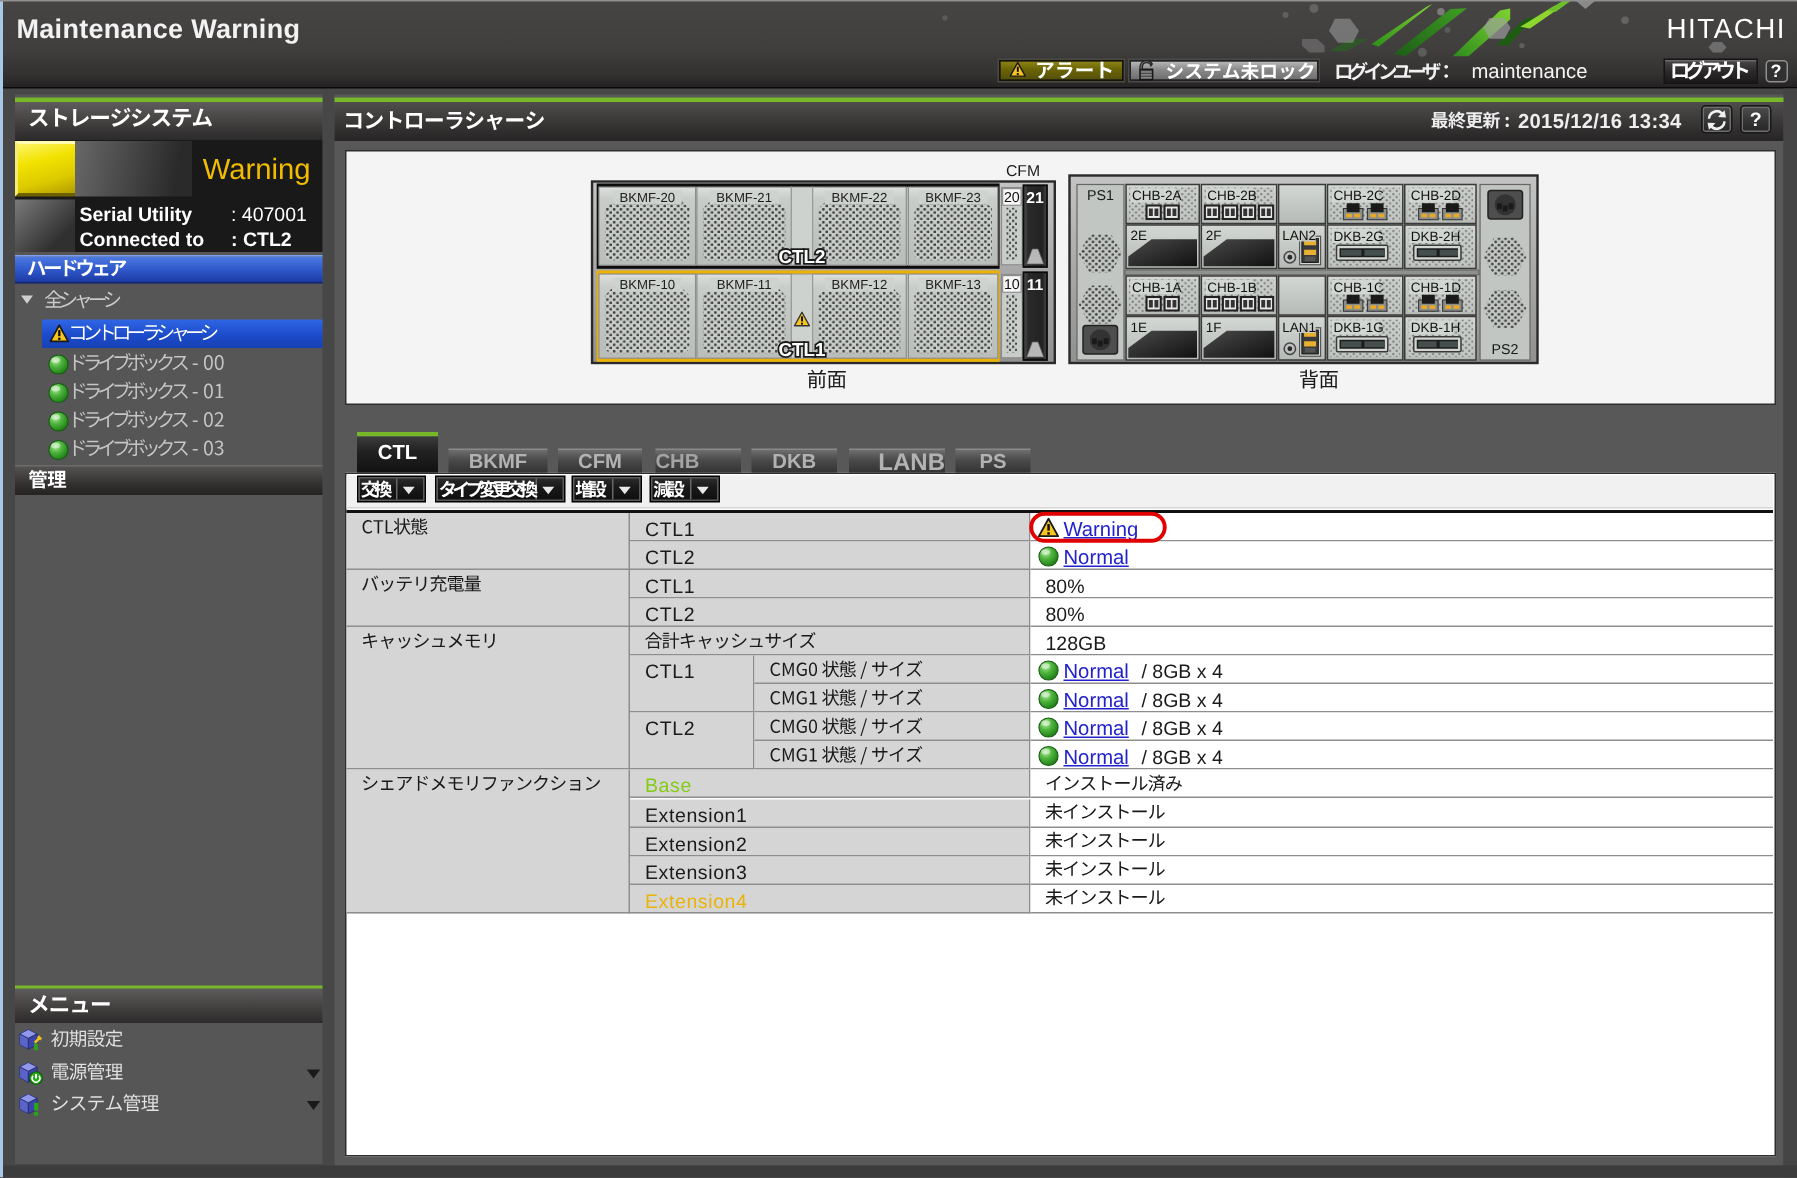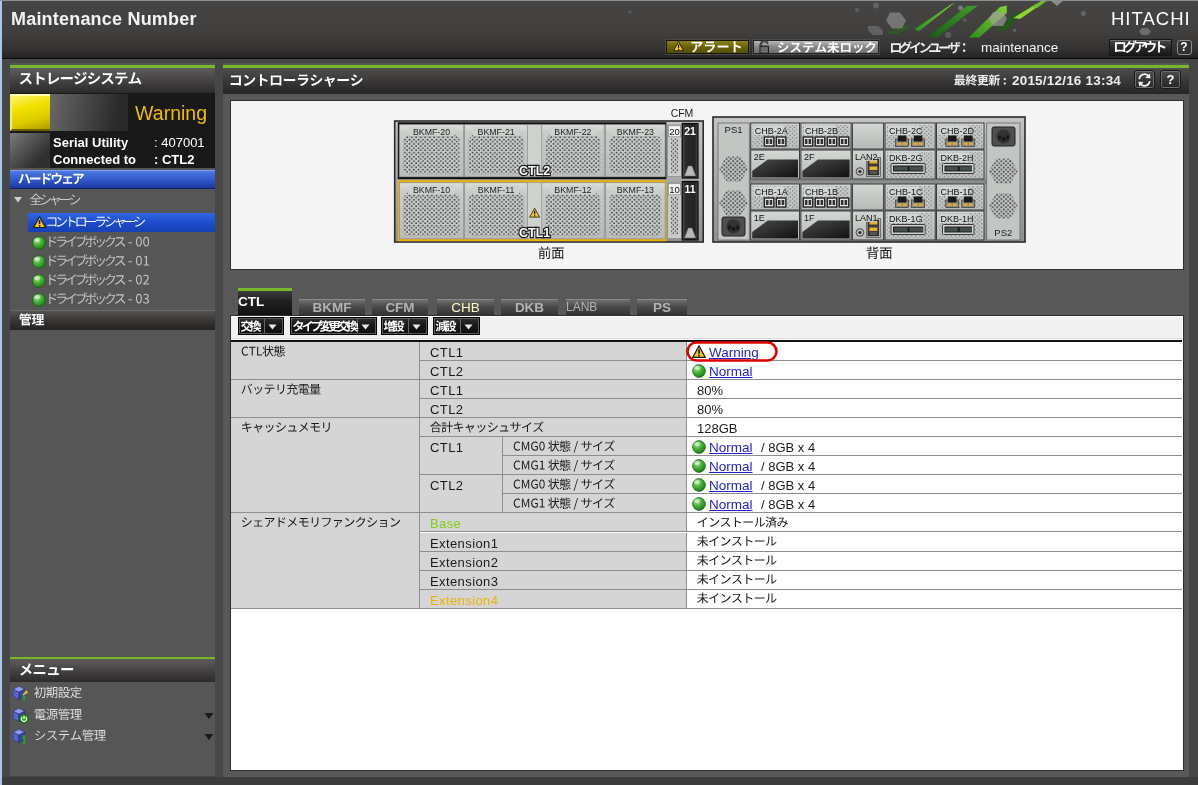--- a/index.html
+++ b/index.html
@@ -2,21 +2,21 @@
 <html><head><meta charset="utf-8"><style>
 
 *{margin:0;padding:0;box-sizing:border-box}
 html,body{width:1198px;height:785px;overflow:hidden;background:#474747;font-family:"Liberation Sans",sans-serif;position:relative}
 .abs{position:absolute}
 
 </style></head><body>
 <div class="abs" style="left:0;top:0;width:2px;height:785px;background:#a9c7e7;z-index:50"></div>
 <div class="abs" style="left:0;top:0;width:1198px;height:1px;background:#8f8f8f;z-index:51"></div>
 <div class="abs" style="left:2px;top:1px;width:1196px;height:58px;background:linear-gradient(#474444 0%,#413e3e 55%,#343131 85%,#242222 100%);border-bottom:1px solid #0a0a0a"></div>
-<div class="abs" style="left:11px;top:9px;font-size:18px;font-weight:bold;color:#f2f2f2;letter-spacing:0.2px;z-index:5">Maintenance Number</div>
+<div class="abs" style="left:11px;top:9px;font-size:18px;font-weight:bold;color:#f2f2f2;letter-spacing:0.2px;z-index:5">Maintenance Warning</div>
 <svg style="position:absolute;left:580px;top:0px" width="620" height="40" viewBox="0 0 620 40">
 <defs>
 <linearGradient id="g1" x1="0" y1="1" x2="1" y2="0">
  <stop offset="0" stop-color="#1d5c18"></stop>
         <stop offset="1" stop-color="#3f9e22"></stop>
 </linearGradient>
 <linearGradient id="g2" x1="0" y1="1" x2="1" y2="0">
  <stop offset="0" stop-color="#2e8c1c"></stop>
         <stop offset="1" stop-color="#7ed32f"></stop>
 </linearGradient>
@@ -550,31 +550,31 @@
     <rect x="229.5" y="99.5" width="29.45" height="9.5" fill="#d2d6d2"></rect>
     <text x="230.5" y="107.5" font-size="9" fill="#111" font-family="Liberation Sans">DKB-1H</text>
     <rect x="232.5" y="110.5" width="31.5" height="10" fill="#d2d6d2" stroke="#3a3a3a" stroke-width="1" rx="1"></rect>
     <rect x="234.5" y="112.5" width="27.5" height="6" fill="#1c1c1c"></rect>
     <rect x="235.5" y="113.5" width="12.25" height="4" fill="#45504e"></rect>
     <rect x="249.75" y="113.5" width="12.25" height="4" fill="#45504e"></rect>
     <rect x="40" y="66" width="236" height="3.2" fill="#8e928e" stroke="#555" stroke-width="0.5"></rect>
   </svg>
 <div class="abs" style="left:238px;top:288px;width:54px;height:3px;background:#76b82a;z-index:4"></div>
 <div class="abs" style="left:238px;top:291px;width:54px;height:24px;background:linear-gradient(#3c3c3c,#222 40%,#111);z-index:4"></div>
-<div class="abs" style="left:238px;top:294px;width:54px;font-size:13.5px;font-weight:bold;color:#fff;z-index:5">CTL</div>
+<div class="abs" style="left:238px;top:294px;width:54px;text-align:center;font-size:13.5px;font-weight:bold;color:#fff;z-index:5">CTL</div>
 <div class="abs" style="left:299px;top:299px;width:66px;height:16px;background:linear-gradient(#6e6e6e,#4a4a4a 45%,#333);border-top:1px solid #8a8a8a;z-index:3"></div>
 <div class="abs" style="left:299px;top:299.5px;width:66px;text-align:center;font-size:13.5px;font-weight:bold;color:#b2b2b2;z-index:4">BKMF</div>
 <div class="abs" style="left:372px;top:299px;width:56px;height:16px;background:linear-gradient(#6e6e6e,#4a4a4a 45%,#333);border-top:1px solid #8a8a8a;z-index:3"></div>
 <div class="abs" style="left:372px;top:299.5px;width:56px;text-align:center;font-size:13.5px;font-weight:bold;color:#b2b2b2;z-index:4">CFM</div>
 <div class="abs" style="left:437px;top:299px;width:57px;height:16px;background:linear-gradient(#6e6e6e,#4a4a4a 45%,#333);border-top:1px solid #8a8a8a;z-index:3"></div>
-<div class="abs" style="left:437px;top:299.5px;width:57px;text-align:center;font-size:13.5px;font-weight:normal;color:#fef9c3;z-index:4">CHB</div>
+<div class="abs" style="left:437px;top:299.5px;width:57px;text-align:left;font-size:13.5px;font-weight:bold;color:#a3a3a3;z-index:4">CHB</div>
 <div class="abs" style="left:501px;top:299px;width:57px;height:16px;background:linear-gradient(#6e6e6e,#4a4a4a 45%,#333);border-top:1px solid #8a8a8a;z-index:3"></div>
 <div class="abs" style="left:501px;top:299.5px;width:57px;text-align:center;font-size:13.5px;font-weight:bold;color:#b2b2b2;z-index:4">DKB</div>
 <div class="abs" style="left:566px;top:299px;width:64px;height:16px;background:linear-gradient(#6e6e6e,#4a4a4a 45%,#333);border-top:1px solid #8a8a8a;z-index:3"></div>
-<div class="abs" style="left:566px;top:299.5px;width:64px;text-align:left;font-size:12px;font-weight:normal;color:#b2b2b2;z-index:4">LANB</div>
+<div class="abs" style="left:566px;top:299.5px;width:64px;text-align:right;font-size:16px;font-weight:bold;color:#b2b2b2;z-index:4">LANB</div>
 <div class="abs" style="left:637px;top:299px;width:50px;height:16px;background:linear-gradient(#6e6e6e,#4a4a4a 45%,#333);border-top:1px solid #8a8a8a;z-index:3"></div>
 <div class="abs" style="left:637px;top:299.5px;width:50px;text-align:center;font-size:13.5px;font-weight:bold;color:#b2b2b2;z-index:4">PS</div>
 <div class="abs" style="left:229.5px;top:315px;width:954px;height:456px;background:#ffffff;border:1.5px solid #2e2e2e"></div>
 <div class="abs" style="left:231px;top:316.5px;width:951px;height:22px;background:#f1f1f1;border-bottom:1px solid #d8d8d8"></div>
 <div class="abs" style="left:238px;top:317px;width:46px;height:18px;background:linear-gradient(#2e2e2e,#1a1a1a 40%,#0e0e0e);border:1px solid #000;box-shadow:inset 0 0 0 1px #5a5a5a;z-index:4"></div>
 <svg style="position:absolute;left:268px;top:324px;z-index:6" width="10" height="7">
     <polygon points="0.5,0.5 8.5,0.5 4.5,5.5" fill="#e8e8e8"></polygon>
   </svg>
 <div class="abs" style="left:264px;top:319px;width:1px;height:14px;background:#666;z-index:6"></div>
 <svg style="position:absolute;left:240px;top:317.8px;z-index:6;" width="24" height="19">

